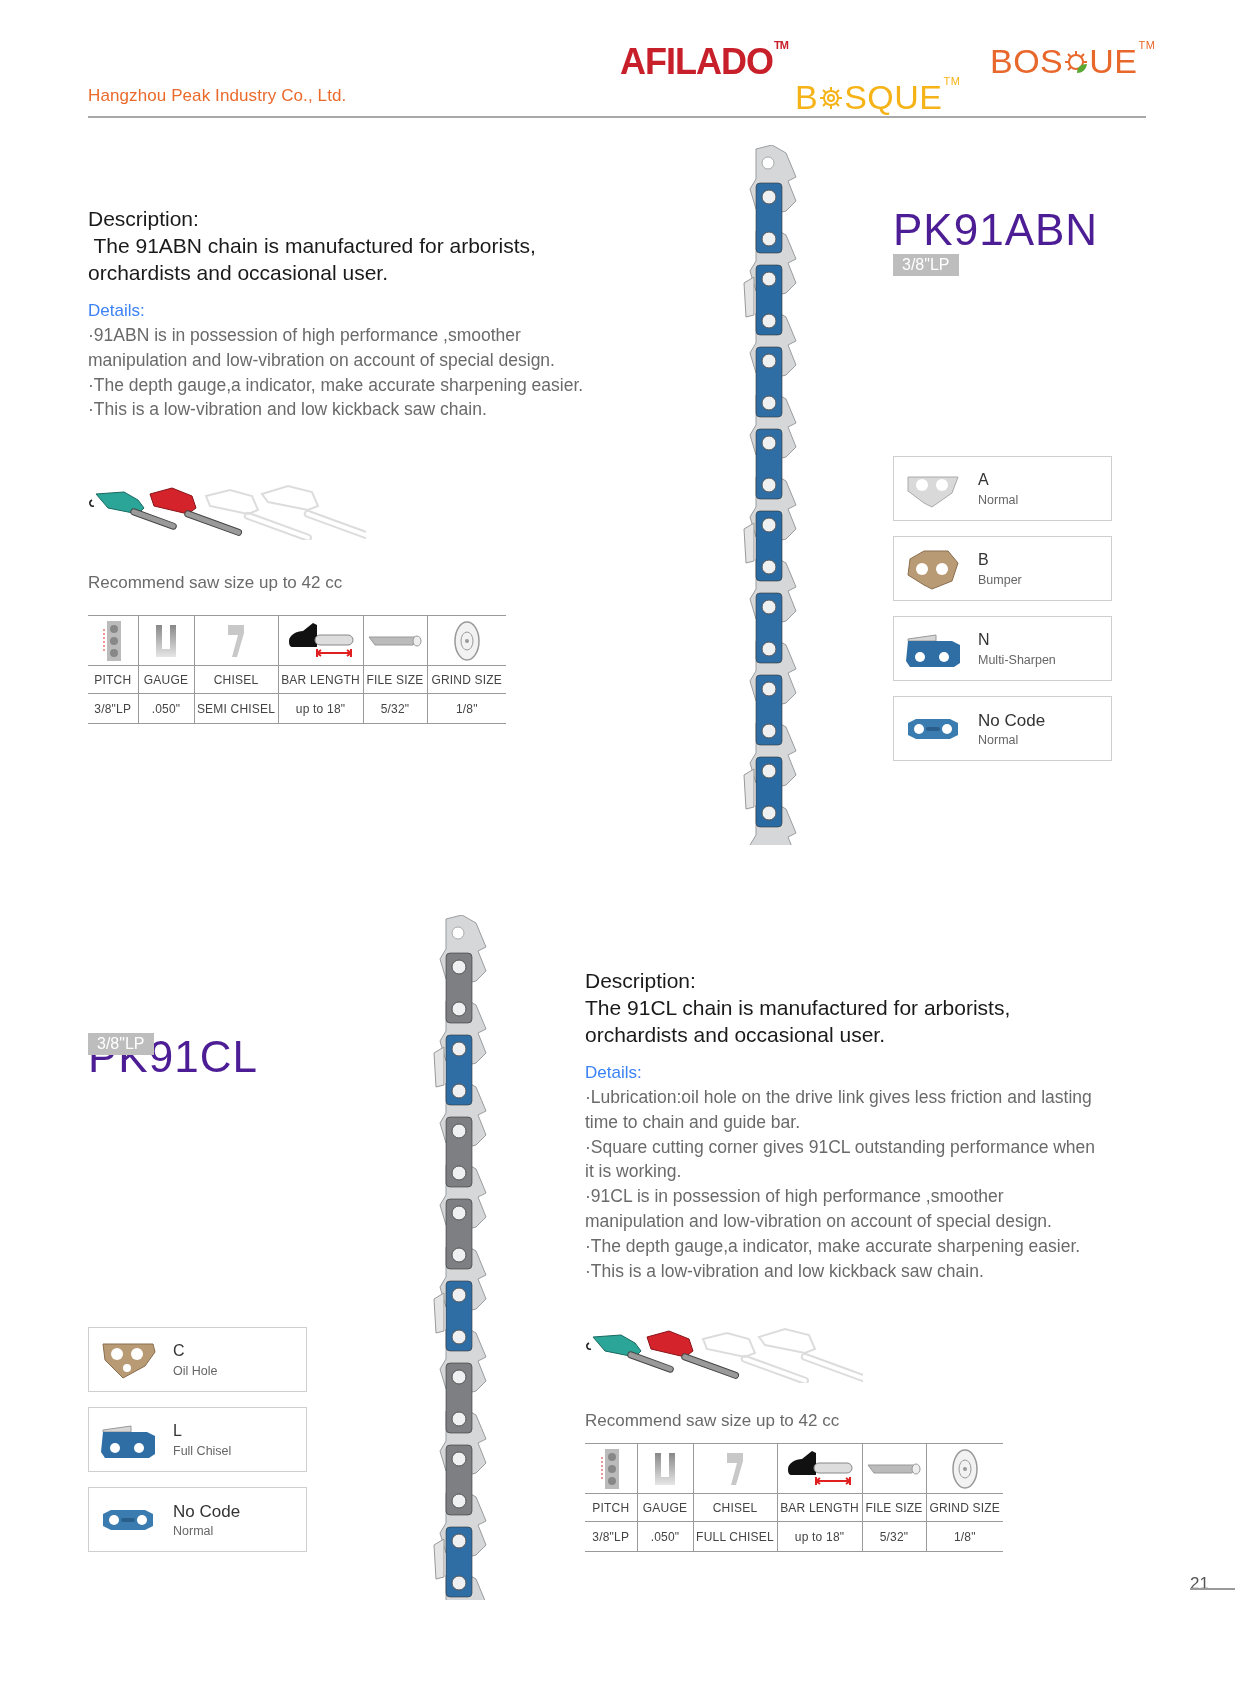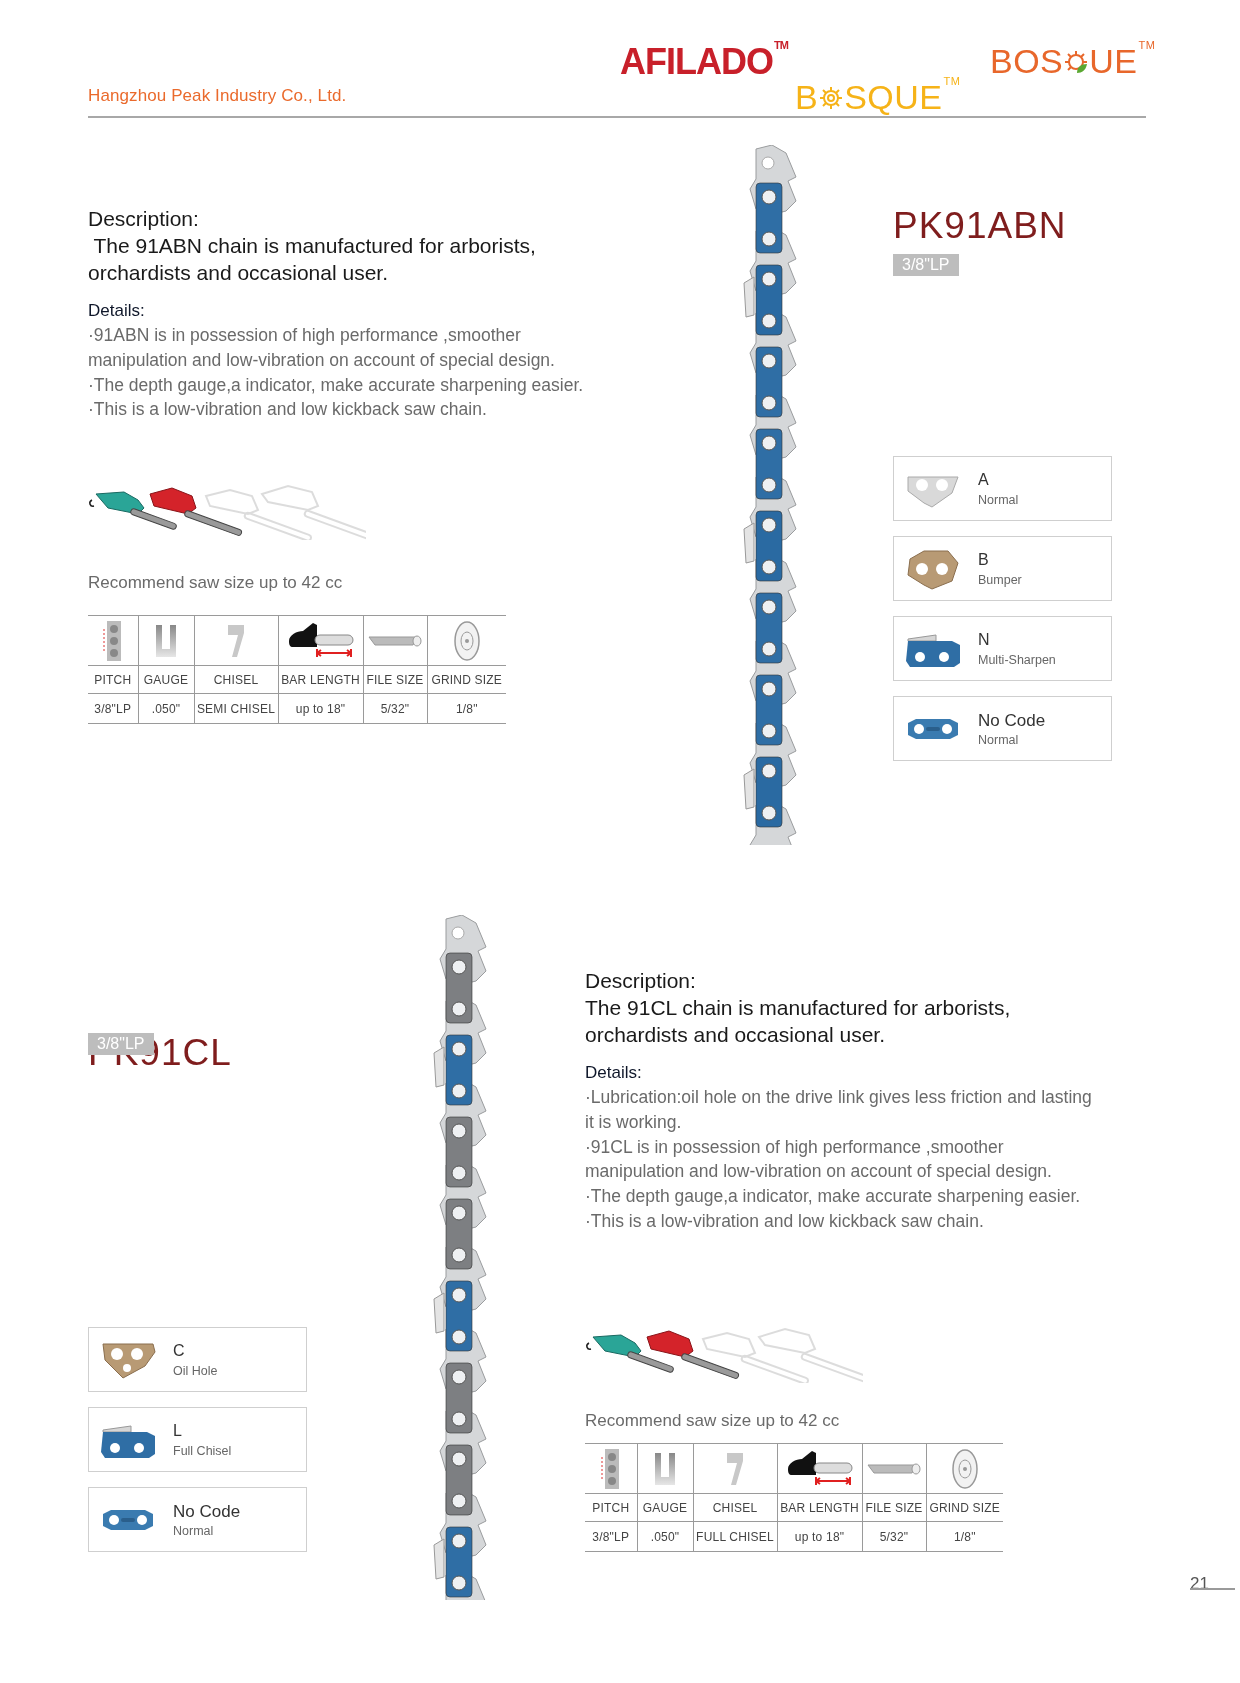--- a/index.html
+++ b/index.html
@@ -13,25 +13,25 @@
   .logo { top: 38px; font-weight: bold; line-height: 1; }
   .logo-afilado { left: 620px; top: 44px; font-size: 36px; color: #c8202a; letter-spacing: -1px; font-family: "Liberation Sans", sans-serif; font-weight: bold; }
   .logo-afilado .tm { font-size: 9px; vertical-align: top; position: relative; top: -2px; }
   .logo-bosque-y { left: 795px; top: 44px; font-size: 34px; color: #f6b318; font-weight: normal; letter-spacing: 0.5px; margin-top: 36px; }
   .logo-bosque-o { left: 990px; top: 44px; font-size: 34px; color: #e8672b; font-weight: normal; letter-spacing: 0.5px; }
   .logo .tm { font-size: 11px; vertical-align: top; position: relative; top: -4px; margin-left: 1px; }
   .gear { display: inline-block; width: 26px; height: 26px; vertical-align: -2px; }
 
   
   .desc-head { font-size: 21px; color: #1a1a1a; line-height: 27px; }
-  .details-head { font-size: 17px; color: #0f172a; line-height: 24px; }
+  .details-head { font-size: 17px; color: #3b82f6; line-height: 24px; }
   .details-line { font-size: 17.5px; color: #6a6a6a; line-height: 24.8px; }
   .recommend { font-size: 17px; color: #6a6a6a; margin-top: 28px; }
 
-  .model-title { font-size: 37px; color: #7f1d1d; font-weight: normal; letter-spacing: 1px; }
+  .model-title { font-size: 44px; color: #4c1d95; font-weight: normal; letter-spacing: 1px; }
   .model-badge { background: #bdbdbd; color: #ffffff; font-size: 16px; padding: 1px 9px; height: 22px; line-height: 20px; }
 
   
   .card { width: 219px; height: 65px; border: 1.5px solid #cfcfcf; background: #fff; }
   .card .thumb { position: absolute; left: 8px; top: 10px; width: 62px; height: 44px; }
   .card .code { position: absolute; left: 84px; top: 14px; font-size: 16px; color: #333; }
   .card .code.big { font-size: 17px; }
   .card .sub { position: absolute; left: 84px; top: 36px; font-size: 12.5px; color: #666; }
 
   
@@ -390,20 +390,22 @@
       <circle cx="41" cy="668" r="7" fill="#eef0f2" stroke="#555" stroke-width="1"></circle>
     </g>
   </svg>
 
 <div class="abs" style="left:585px; top:967px;">
   <div class="desc-head">Description:</div>
   <div class="desc-head">The 91CL chain is manufactured for arborists,</div>
   <div class="desc-head">orchardists and occasional user.</div>
   <div class="details-head" style="margin-top:13px;">Details:</div>
   <div class="details-line">·Lubrication:oil hole on the drive link gives less friction and lasting</div>
+  <div class="details-line">time to chain and guide bar.</div>
+  <div class="details-line">·Square cutting corner gives 91CL outstanding performance when</div>
   <div class="details-line">it is working.</div>
   <div class="details-line">·91CL is in possession of high performance ,smoother</div>
   <div class="details-line">manipulation and low-vibration on account of special design.</div>
   <div class="details-line">·The depth gauge,a indicator, make accurate sharpening easier.</div>
   <div class="details-line">·This is a low-vibration and low kickback saw chain.</div>
 </div>
 
 <svg class="abs" style="left:583px; top:1323px;" width="280" height="60" viewBox="0 0 280 60">
   <g>
     <path d="M6 20c-4 2-2 7 2 6" fill="none" stroke="#222" stroke-width="1.5"></path>

